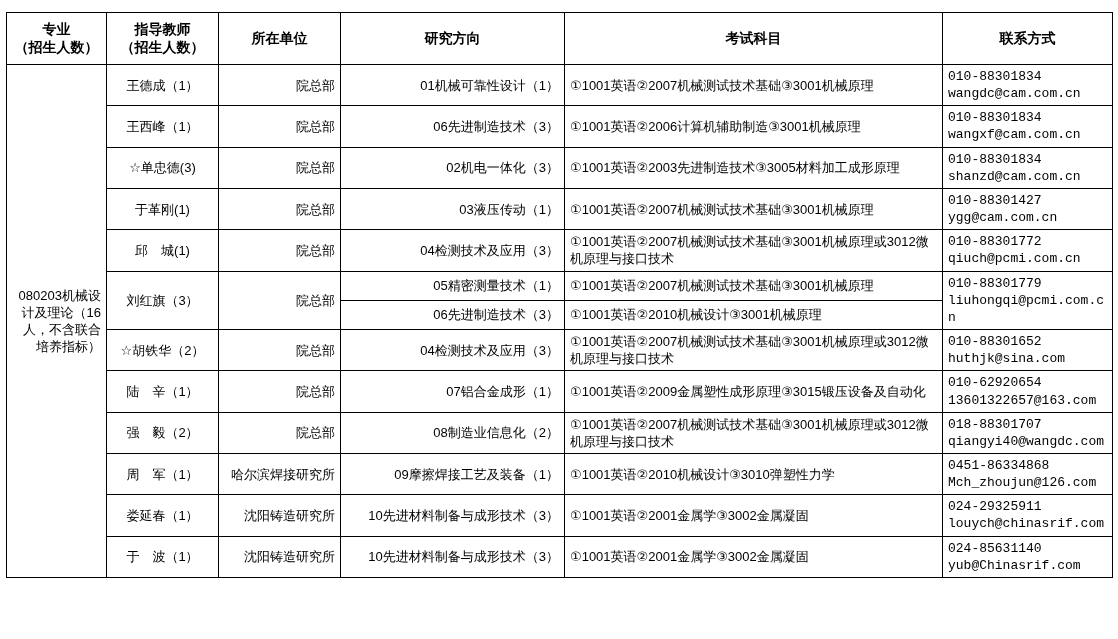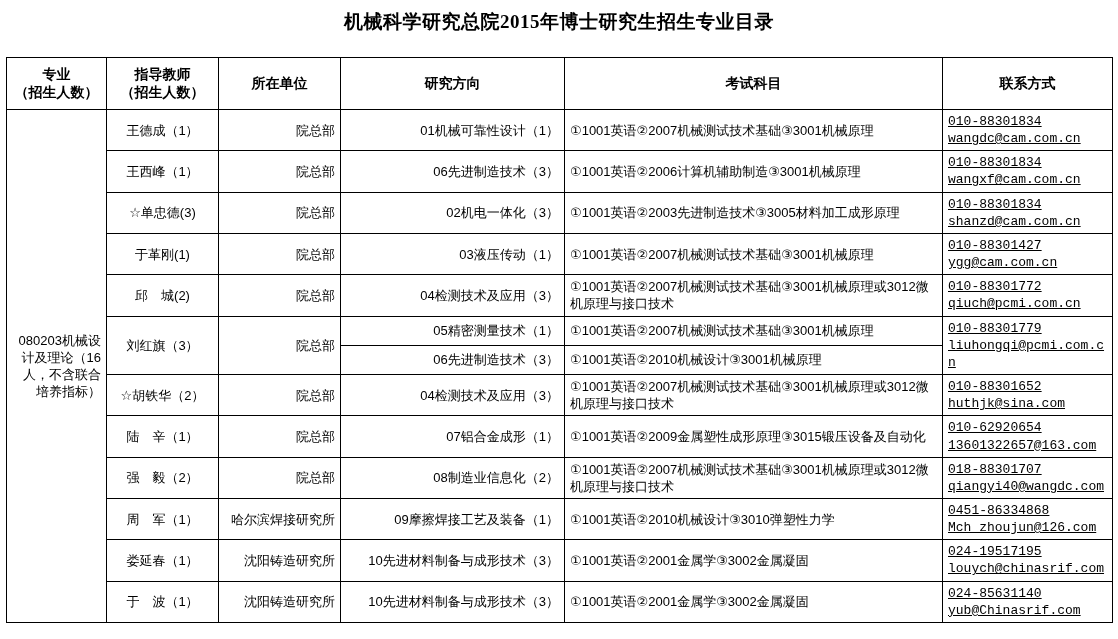--- a/index.html
+++ b/index.html
@@ -77,30 +77,28 @@
     text-align: left;
     padding-left: 6px;
   }
   td.contact-cell {
     text-align: left;
     padding-left: 6px;
     font-family: "Liberation Mono", "DejaVu Sans Mono", monospace;
     font-size: 11.5px;
     line-height: 1.35;
     word-break: break-all;
-    text-decoration: underline;
   }
   .contact-line { display: block; }
 </style>
 </head>
 <body>
 
 <div class="page">
 
-  <div class="doc-title">机械科学研究总院2015年博士研究生招生专业目录</div>
 
   <table class="catalog">
     <colgroup>
       <col class="col-major">
       <col class="col-teacher">
       <col class="col-unit">
       <col class="col-dir">
       <col class="col-exam">
       <col class="col-contact">
     </colgroup>
@@ -161,21 +159,21 @@
         <td class="unit-cell">院总部</td>
         <td class="dir-cell">03液压传动（1）</td>
         <td class="exam-cell">①1001英语②2007机械测试技术基础③3001机械原理</td>
         <td class="contact-cell">
           <span class="contact-line">010-88301427</span>
           <span class="contact-line">ygg@cam.com.cn</span>
         </td>
       </tr>
 
       <tr>
-        <td class="teacher-cell">邱　城(2)</td>
+        <td class="teacher-cell">邱　城(1)</td>
         <td class="unit-cell">院总部</td>
         <td class="dir-cell">04检测技术及应用（3）</td>
         <td class="exam-cell">①1001英语②2007机械测试技术基础③3001机械原理或3012微机原理与接口技术</td>
         <td class="contact-cell">
           <span class="contact-line">010-88301772</span>
           <span class="contact-line">qiuch@pcmi.com.cn</span>
         </td>
       </tr>
 
       <tr>
@@ -237,21 +235,21 @@
           <span class="contact-line">Mch_zhoujun@126.com</span>
         </td>
       </tr>
 
       <tr>
         <td class="teacher-cell">娄延春（1）</td>
         <td class="unit-cell">沈阳铸造研究所</td>
         <td class="dir-cell">10先进材料制备与成形技术（3）</td>
         <td class="exam-cell">①1001英语②2001金属学③3002金属凝固</td>
         <td class="contact-cell">
-          <span class="contact-line">024-19517195</span>
+          <span class="contact-line">024-29325911</span>
           <span class="contact-line">louych@chinasrif.com</span>
         </td>
       </tr>
 
       <tr>
         <td class="teacher-cell">于　波（1）</td>
         <td class="unit-cell">沈阳铸造研究所</td>
         <td class="dir-cell">10先进材料制备与成形技术（3）</td>
         <td class="exam-cell">①1001英语②2001金属学③3002金属凝固</td>
         <td class="contact-cell">

